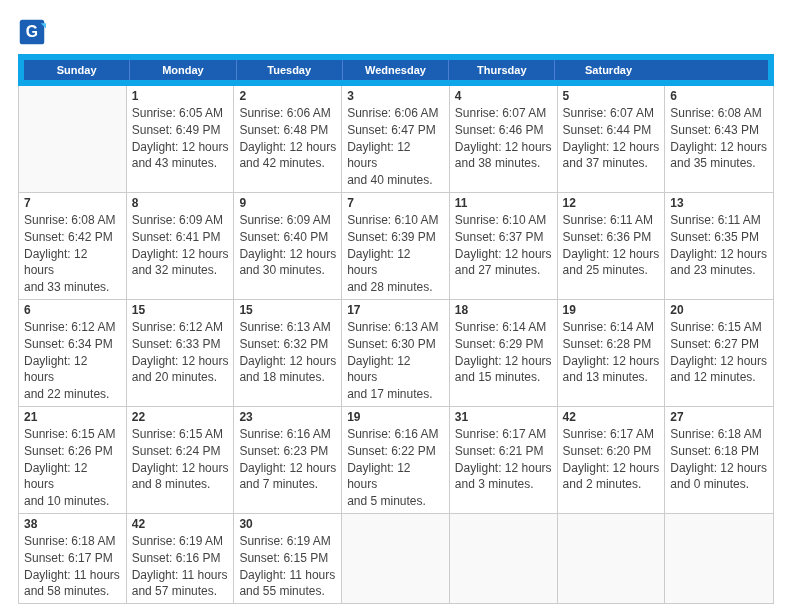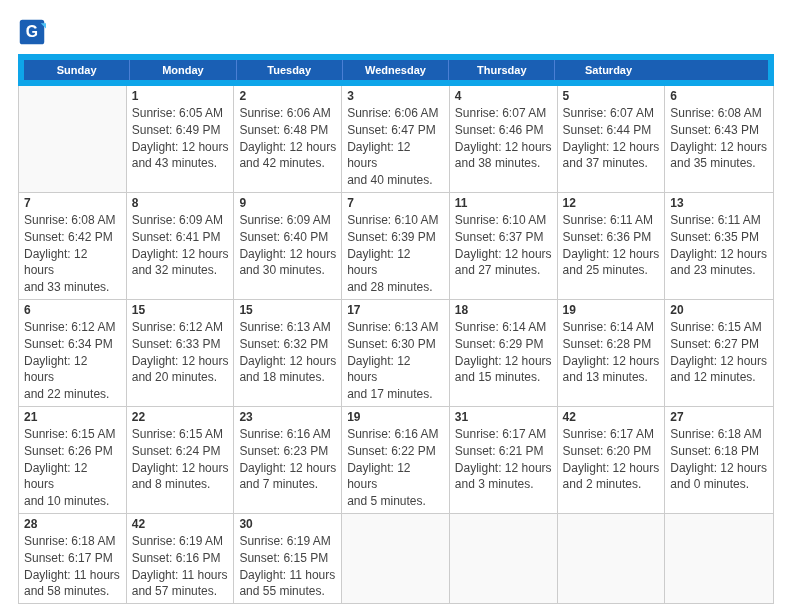--- a/index.html
+++ b/index.html
@@ -247,21 +247,21 @@
             <span class="day-num">42</span>
             <div class="day-info">Sunrise: 6:17 AM<br>Sunset: 6:20 PM<br>Daylight: 12 hours<br>and 2 minutes.</div>
           </div>
           <div class="cal-cell">
             <span class="day-num">27</span>
             <div class="day-info">Sunrise: 6:18 AM<br>Sunset: 6:18 PM<br>Daylight: 12 hours<br>and 0 minutes.</div>
           </div>
         </div>
         <div class="cal-week">
           <div class="cal-cell">
-            <span class="day-num">28</span>
+            <span class="day-num">38</span>
             <div class="day-info">Sunrise: 6:18 AM<br>Sunset: 6:17 PM<br>Daylight: 11 hours<br>and 58 minutes.</div>
           </div>
           <div class="cal-cell">
             <span class="day-num">42</span>
             <div class="day-info">Sunrise: 6:19 AM<br>Sunset: 6:16 PM<br>Daylight: 11 hours<br>and 57 minutes.</div>
           </div>
           <div class="cal-cell">
             <span class="day-num">30</span>
             <div class="day-info">Sunrise: 6:19 AM<br>Sunset: 6:15 PM<br>Daylight: 11 hours<br>and 55 minutes.</div>
           </div>

